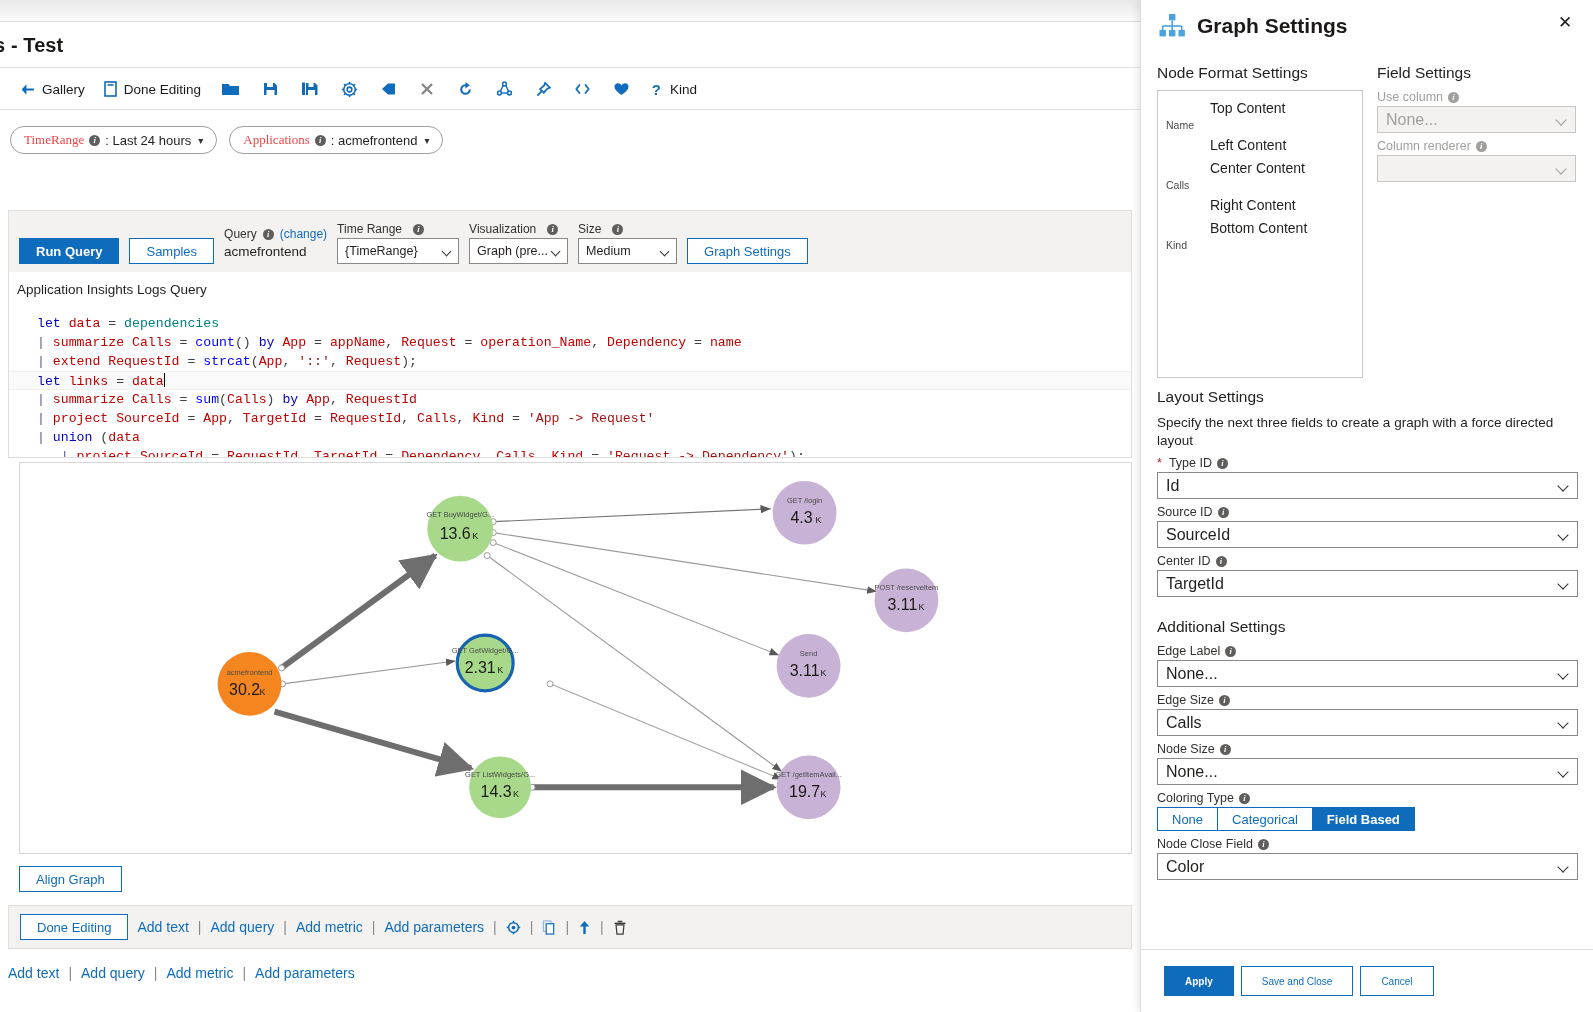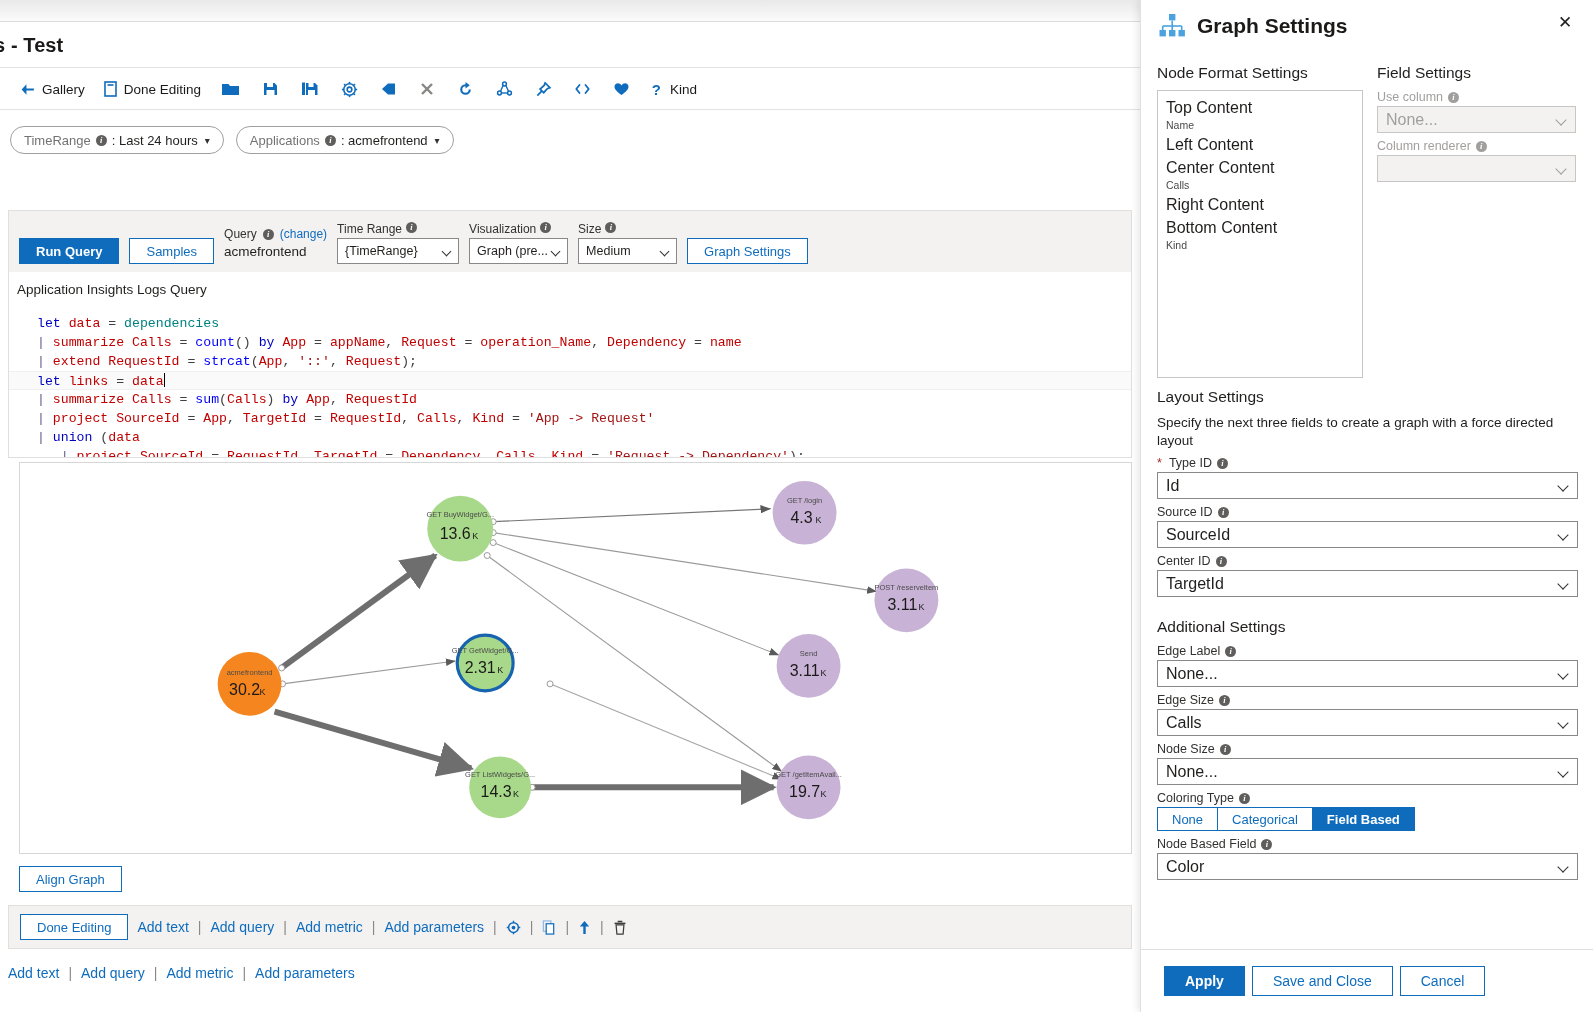--- a/index.html
+++ b/index.html
@@ -57,21 +57,21 @@
     position: absolute; left: 0; top: 110px; width: 1140px; height: 60px;
     display: flex; align-items: center; gap: 12px; padding-left: 10px;
   }
   .pill {
     display: inline-flex; align-items: center; gap: 5px;
     height: 28px; padding: 0 13px;
     border: 1px solid #a19f9d; border-radius: 14px;
     background: #fff; font-size: 13px; color: #323130; cursor: pointer;
     white-space: nowrap;
   }
-  .pill .pname { color: #737373; }
+  .pill .pname { color: #ef4444; font-family: Liberation Serif, serif; }
   .pill .pval { color: #201f1e; font-weight: 400; }
   .infodot {
     display: inline-block; width: 11px; height: 11px; border-radius: 50%;
     background: #605e5c; color: #fff; font-size: 8.5px; line-height: 11px;
     text-align: center; font-weight: 700; font-style: italic;
     font-family: "Liberation Serif", serif; vertical-align: middle;
   }
   .caret { font-size: 10px; color: #323130; margin-left: 2px; }
 
   
@@ -87,21 +87,21 @@
   }
   .btn {
     height: 26px; padding: 0 16px;
     border: 1px solid #0f6cbd; background: #fff; color: #0f6cbd;
     font-size: 13px; font-family: "Liberation Sans", sans-serif;
     cursor: pointer; display: inline-flex; align-items: center; justify-content: center;
     white-space: nowrap;
   }
   .btn.primary { background: #0f6cbd; color: #fff; font-weight: 600; }
   .fieldgrp { display: flex; flex-direction: column; gap: 2px; }
-  .flabel { font-size: 12px; color: #323130; display: flex; gap: 4px; white-space: nowrap; }
+  .flabel { font-size: 12px; color: #323130; display: flex; align-items: center; gap: 11px; white-space: nowrap; }
   .sel {
     height: 26px; border: 1px solid #8a8886; background: #fff;
     font-size: 12.5px; color: #201f1e; padding: 0 22px 0 7px;
     display: flex; align-items: center; position: relative;
     cursor: pointer; white-space: nowrap;
   }
   .sel::after {
     content: ""; position: absolute; right: 8px; top: 9px;
     width: 6px; height: 6px; border-right: 1.4px solid #323130; border-bottom: 1.4px solid #323130;
     transform: rotate(45deg);
@@ -194,21 +194,21 @@
   .pbody { position: absolute; left: 0; top: 52px; width: 453px; height: 897px; overflow: hidden; }
   .cols { display: flex; gap: 14px; padding: 8px 16px 0 16px; }
   .col-left { width: 206px; }
   .col-right { width: 199px; }
   .sechead { font-size: 15.5px; color: #201f1e; margin: 4px 0 8px 0; }
   .listbox {
     border: 1px solid #c8c6c4; background: #fff;
     height: 288px; padding: 6px 0 0 0; overflow: hidden;
   }
   .lbitem { padding: 1px 8px 2px 8px; cursor: pointer; }
-  .lbmain { font-size: 16px; color: #201f1e; line-height: 20px; }
+  .lbmain { font-size: 14px; color: #201f1e; line-height: 20px; margin-left: 44px; }
   .lbsub { font-size: 10.5px; color: #4b4a49; line-height: 14px; }
 
   .flbl { font-size: 12.5px; color: #323130; display: flex; align-items: center; gap: 5px; margin: 6px 0 2px 0; white-space: nowrap; }
   .flbl.dis { color: #a19f9d; }
   .flbl.dis .infodot { background: #a19f9d; }
   .req { color: #a4262c; margin-right: 2px; }
   .psel {
     height: 27px; border: 1px solid #8a8886; background: #fff;
     font-size: 16px; color: #201f1e; padding: 0 26px 0 8px;
     display: flex; align-items: center; position: relative; cursor: pointer;
@@ -235,21 +235,21 @@
   }
   .segbtn.active { background: #0f6cbd; color: #fff; font-weight: 600; }
 
   .pfoot {
     position: absolute; left: 0; bottom: 0; width: 453px; height: 63px;
     border-top: 1px solid #e0e0e0; background: #fff;
     display: flex; align-items: center; gap: 7px; padding-left: 23px;
   }
   .pbtn {
     height: 30px; padding: 0 20px; border: 1px solid #0f6cbd;
-    background: #fff; color: #0f6cbd; font-size: 14px;
+    background: #fff; color: #0f6cbd; font-size: 10px;
     display: inline-flex; align-items: center; justify-content: center; cursor: pointer;
     font-family: "Liberation Sans", sans-serif;
   }
   .pbtn.primary { background: #0f6cbd; color: #fff; font-weight: 600; }
 </style>
 </head>
 <body>
 
 <div id="root">
 
@@ -728,21 +728,21 @@
           <span>Coloring Type</span>
             <span class="infodot">i</span>
         </div>
         <div class="segctl">
           <div class="segbtn">None</div>
           <div class="segbtn">Categorical</div>
           <div class="segbtn active">Field Based</div>
         </div>
 
         <div class="flbl">
-          <span>Node Based Field</span>
+          <span>Node Close Field</span>
             <span class="infodot">i</span>
         </div>
         <div class="psel">Color</div>
       </div>
     </div>
 
     <div class="pfoot">
       <button class="pbtn primary">Apply</button>
       <button class="pbtn">Save and Close</button>
       <button class="pbtn">Cancel</button>

